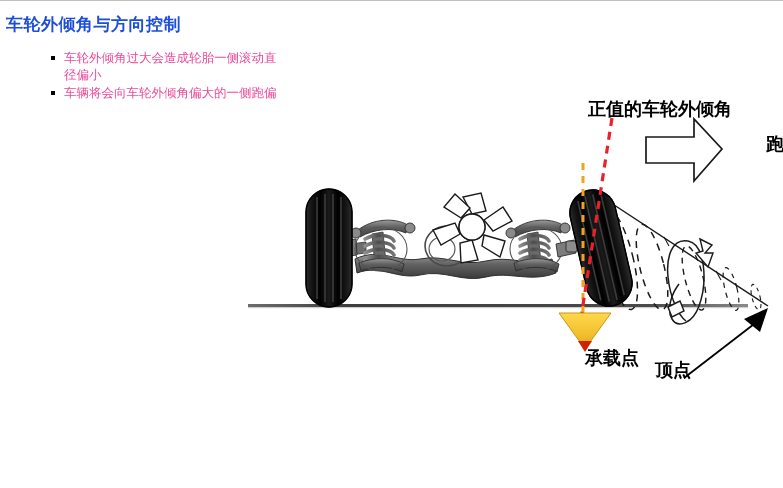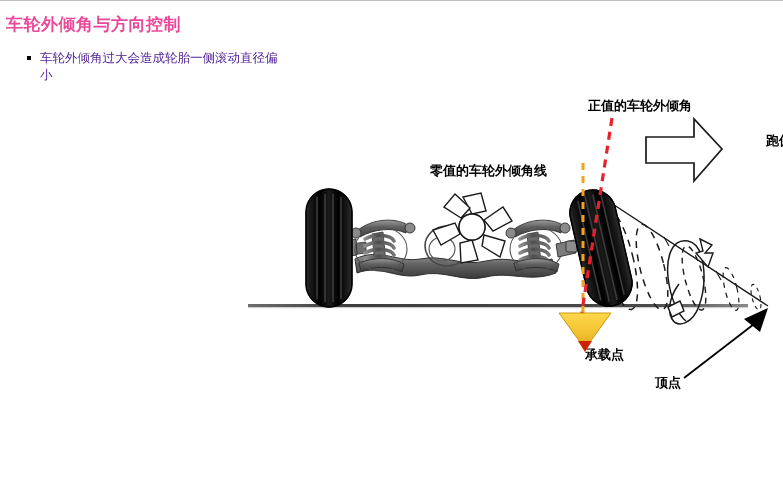--- a/index.html
+++ b/index.html
@@ -19,80 +19,85 @@
     border-top: 1px solid #bfbfbf;
     box-sizing: border-box;
   }
   
   #slide-title {
     position: absolute;
     left: 6px;
     top: 12px;
     font-size: 17px;
     font-weight: bold;
-    color: #ec4899;
+    color: #1d4ed8;
     letter-spacing: 0.5px;
     white-space: nowrap;
   }
   #bullet-list {
     position: absolute;
     left: 22px;
     top: 48px;
     width: 240px;
     margin: 0;
     padding: 0 0 0 18px;
     list-style: none;
   }
   #bullet-list li {
     position: relative;
     font-size: 12.5px;
     line-height: 17px;
-    color: #4c1d95;
+    color: #ec4899;
     margin-bottom: 1px;
+    margin-left: 24px;
   }
   #bullet-list li .bullet-dot {
     position: absolute;
     left: -13px;
     top: 7px;
     width: 4px;
     height: 4px;
     background: #000000;
   }
   
   .diagram-label {
     position: absolute;
-    font-size: 13px;
+    font-size: 18px;
     font-weight: bold;
     color: #000000;
     white-space: nowrap;
     font-family: Liberation Mono, monospace;
   }
   #label-positive-camber { left: 588px; top: 96px; }
   #label-zero-camber     { left: 430px; top: 161px; }
   #label-pull            { left: 718px; top: 131px; margin-left: 48px; }
   #label-load-point      { left: 585px; top: 345px; }
-  #label-apex            { left: 655px; top: 373px; }
+  #label-apex            { left: 655px; top: 357px; }
 
   #diagram-svg {
     position: absolute;
     left: 0;
     top: 0;
   }
 </style>
 </head>
 <body>
 
 <div id="page">
 
   <div id="slide-title">车轮外倾角与方向控制</div>
 
   <ul id="bullet-list">
     <li>
       <span class="bullet-dot"></span>
       <span>车轮外倾角过大会造成轮胎一侧滚动直径偏小</span>
+    </li>
+    <li>
+      <span class="bullet-dot"></span>
+      <span>车辆将会向车轮外倾角偏大的一侧跑偏</span>
     </li>
   </ul>
 
   <svg id="diagram-svg" width="783" height="488" viewBox="0 0 783 488">
     <defs>
       <linearGradient id="tireGrad" x1="0" y1="0" x2="1" y2="0">
         <stop offset="0%" stop-color="#2b2b2b"></stop>
         <stop offset="12%" stop-color="#151515"></stop>
         <stop offset="30%" stop-color="#000000"></stop>
         <stop offset="50%" stop-color="#1b1b1b"></stop>
@@ -257,18 +262,17 @@
       <line x1="612" y1="117" x2="578" y2="336" stroke="#e8212b" stroke-width="3.2" stroke-dasharray="8 6"></line>
     </g>
 
     <g>
       <polygon points="559,312 611,312 585,348" fill="url(#triGrad)" stroke="#c79a10" stroke-width="1"></polygon>
       <polygon points="578,340 592,340 585,351" fill="#cc2200"></polygon>
     </g>
   </svg>
 
   <div class="diagram-label" id="label-positive-camber">正值的车轮外倾角</div>
-  <div class="diagram-label" id="label-zero-camber">零值的车轮外倾角线</div>
   <div class="diagram-label" id="label-pull">跑偏</div>
   <div class="diagram-label" id="label-load-point">承载点</div>
   <div class="diagram-label" id="label-apex">顶点</div>
 
 </div>
 
 </body></html>

